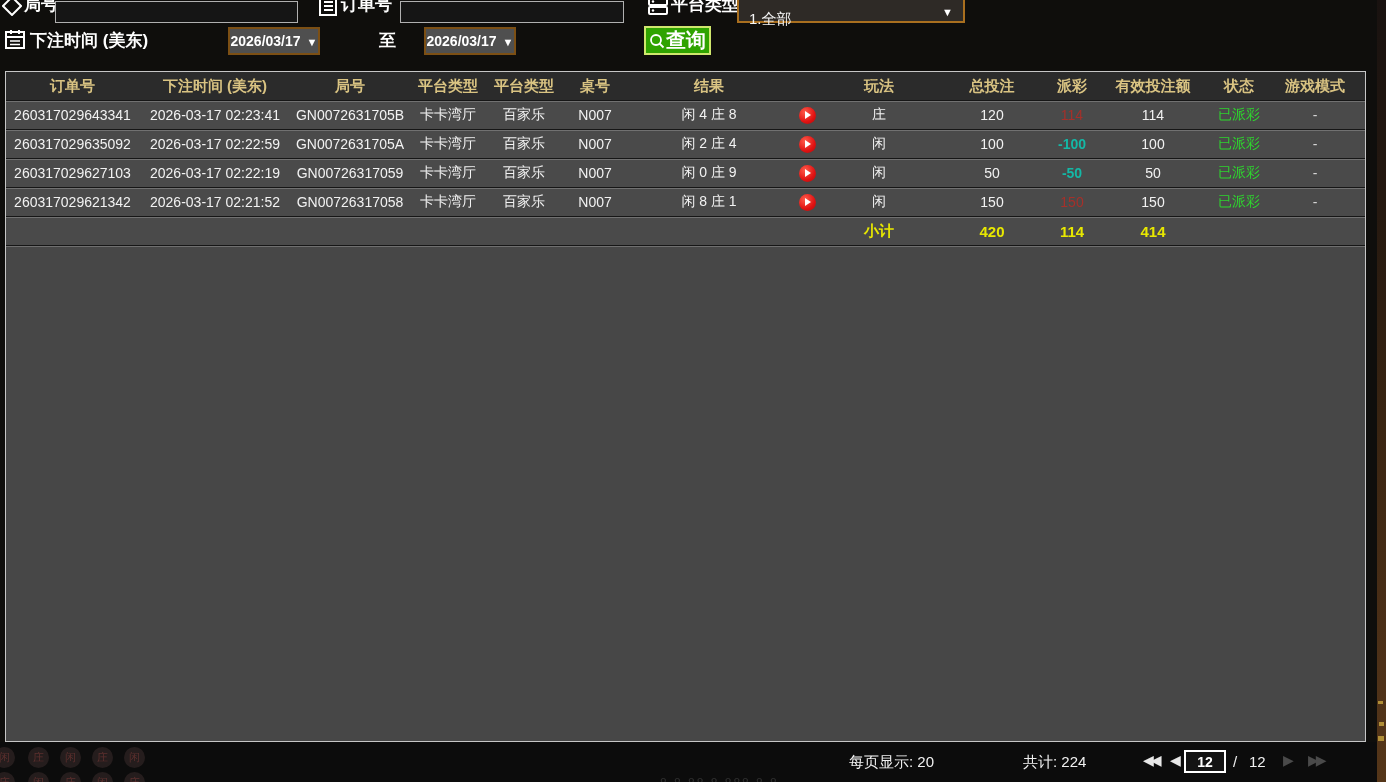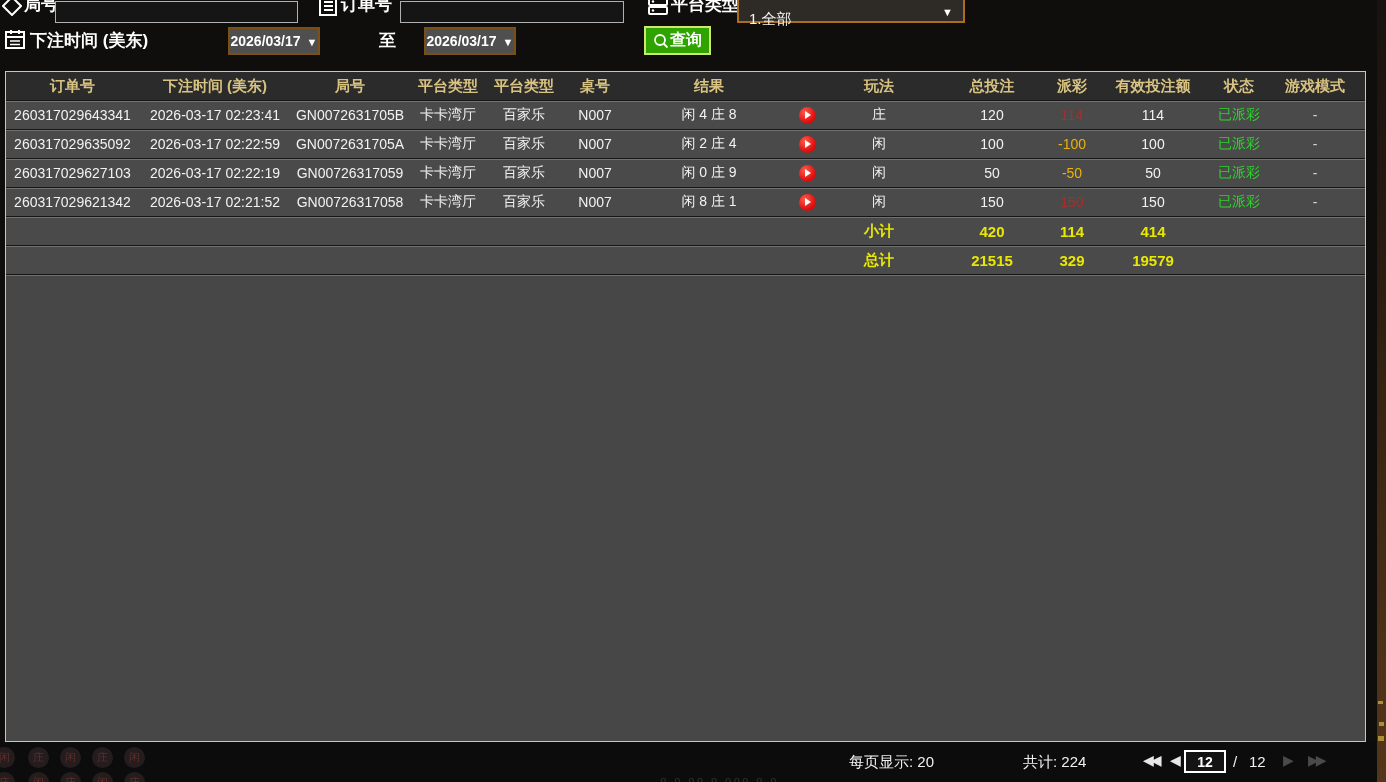--- a/index.html
+++ b/index.html
@@ -26,21 +26,21 @@
   .arrow-down::after { content:"▼"; font-size:11px; color:#ffffff; }
   .date-btn {
     position:absolute; top:27px; width:92px; height:28px;
     background:#4f4f4f; border:2px solid #7c4f14; color:#ffffff;
     font-size:14px; font-weight:bold; display:flex; align-items:center; justify-content:center;
     gap:6px; cursor:pointer;
   }
   .search-btn {
     position:absolute; left:644px; top:26px; width:67px; height:29px;
     background:#2fa300; border:2px solid #cfe76d; color:#ffffff;
-    font-size:16px; font-weight:bold; display:flex; align-items:center; justify-content:center;
+    font-size:20px; font-weight:bold; display:flex; align-items:center; justify-content:center;
     gap:1px; cursor:pointer;
   }
   
   .btable {
     position:absolute; left:5px; top:71px; width:1361px; height:671px;
     border:1px solid #c6c6c6; background:#474747;
     display:flex; flex-direction:column; font-size:14px;
   }
   .trow {
     display:grid;
@@ -50,21 +50,21 @@
     border-bottom:1px solid #161616;
     box-shadow:inset 0 1px 0 rgba(255,255,255,0.22);
   }
   .trow.thead {
     background:#2b2b2b; color:#d9c382; font-weight:bold; font-size:15px;
     box-shadow:none;
   }
   .tcell { text-align:center; white-space:nowrap; overflow:hidden; }
   .filler { flex:1 1 auto; background:#474747; box-shadow:inset 0 1px 0 rgba(255,255,255,0.22); }
   .win  { color:#a5302a; }
-  .loss { color:#eab308; }
+  .loss { color:#14b8a6;font-weight:bold; }
   .status { color:#2ed52e; }
   .mode { color:#d5d5d5; }
   .totals { color:#e8e800; font-weight:bold; font-size:15px; }
   .play-btn {
     width:17px; height:17px; border-radius:50%;
     background:radial-gradient(circle at 35% 30%, #ff5a4a, #e01212 60%, #a80c0c);
     display:inline-flex; align-items:center; justify-content:center;
     margin:0 auto; cursor:pointer;
   }
   .play-btn::after {
@@ -251,36 +251,20 @@
       <div class="tcell"></div>
       <div class="tcell"></div>
     <div class="tcell totals">小计</div>
     <div class="tcell totals">420</div>
     <div class="tcell totals">114</div>
     <div class="tcell totals">414</div>
     <div class="tcell"></div>
       <div class="tcell"></div>
   </div>
 
-  <div class="trow">
-    <div class="tcell"></div>
-      <div class="tcell"></div>
-      <div class="tcell"></div>
-      <div class="tcell"></div>
-    <div class="tcell"></div>
-      <div class="tcell"></div>
-      <div class="tcell"></div>
-      <div class="tcell"></div>
-    <div class="tcell totals">总计</div>
-    <div class="tcell totals">21515</div>
-    <div class="tcell totals">329</div>
-    <div class="tcell totals">19579</div>
-    <div class="tcell"></div>
-      <div class="tcell"></div>
-  </div>
 
   <div class="filler"></div>
 </div>
 
 <div class="pagebar">
   <div class="ptext" style="left:849px;">每页显示: 20</div>
   <div class="ptext" style="left:1023px;">共计: 224</div>
   <span class="pgbtn on icon-first" style="left:1143px;"></span>
   <span class="pgbtn on icon-prev" style="left:1170px;"></span>
   <input class="page-input" value="12" style="">

